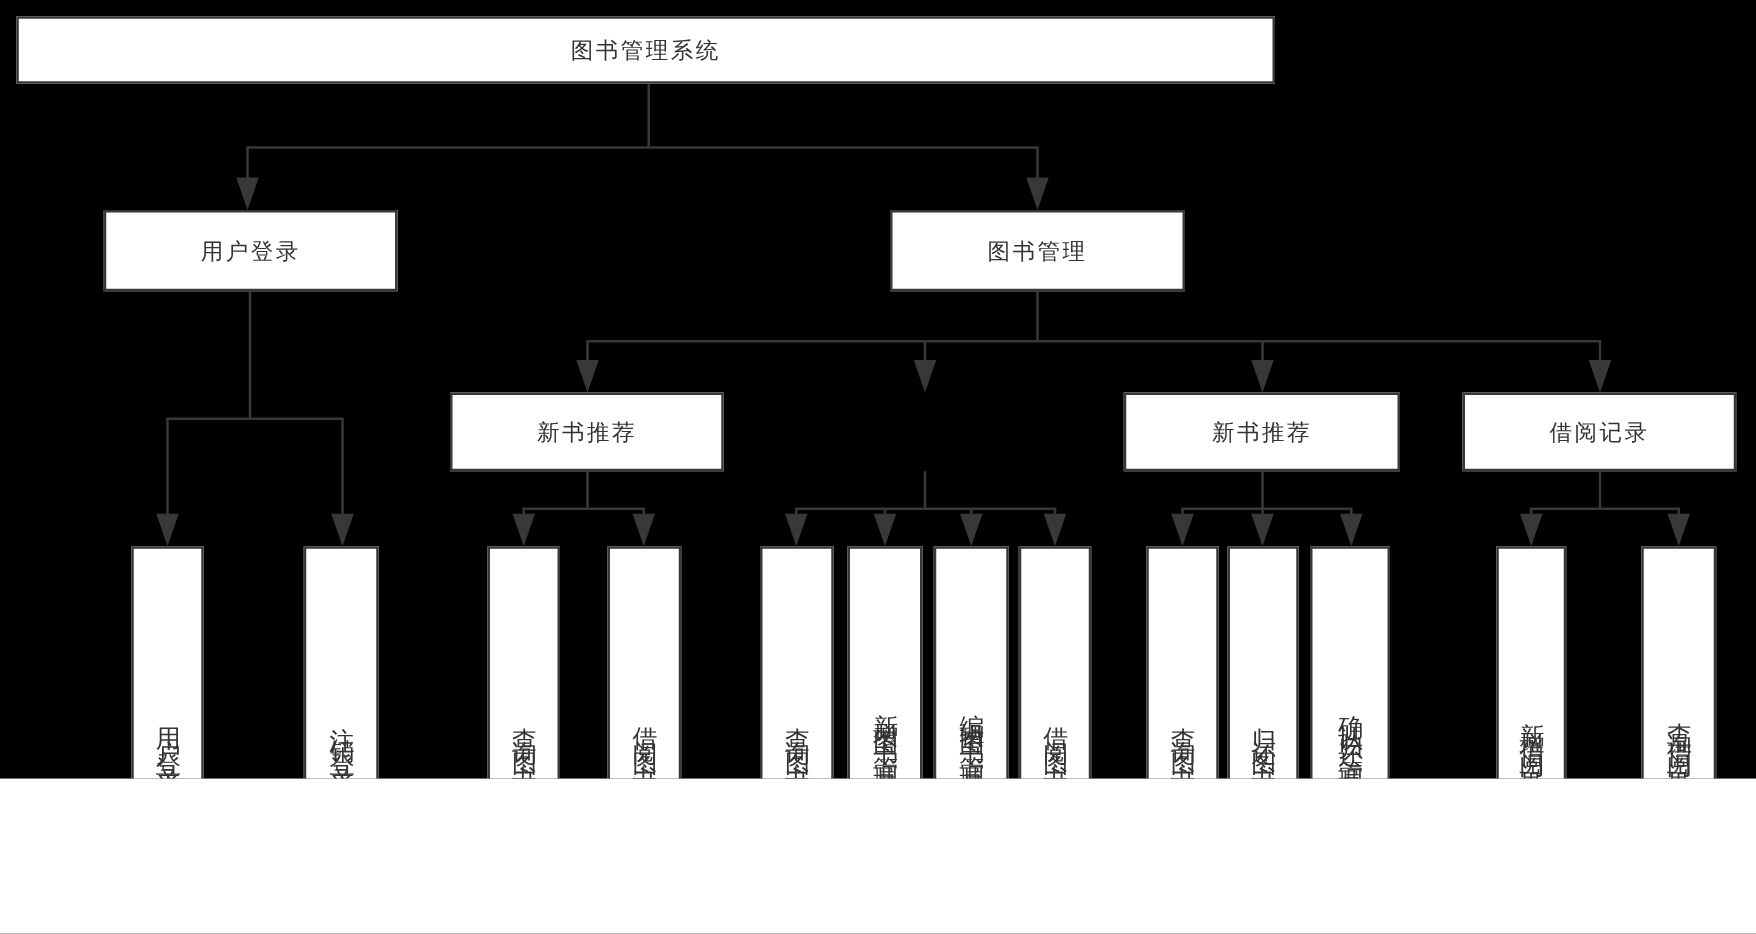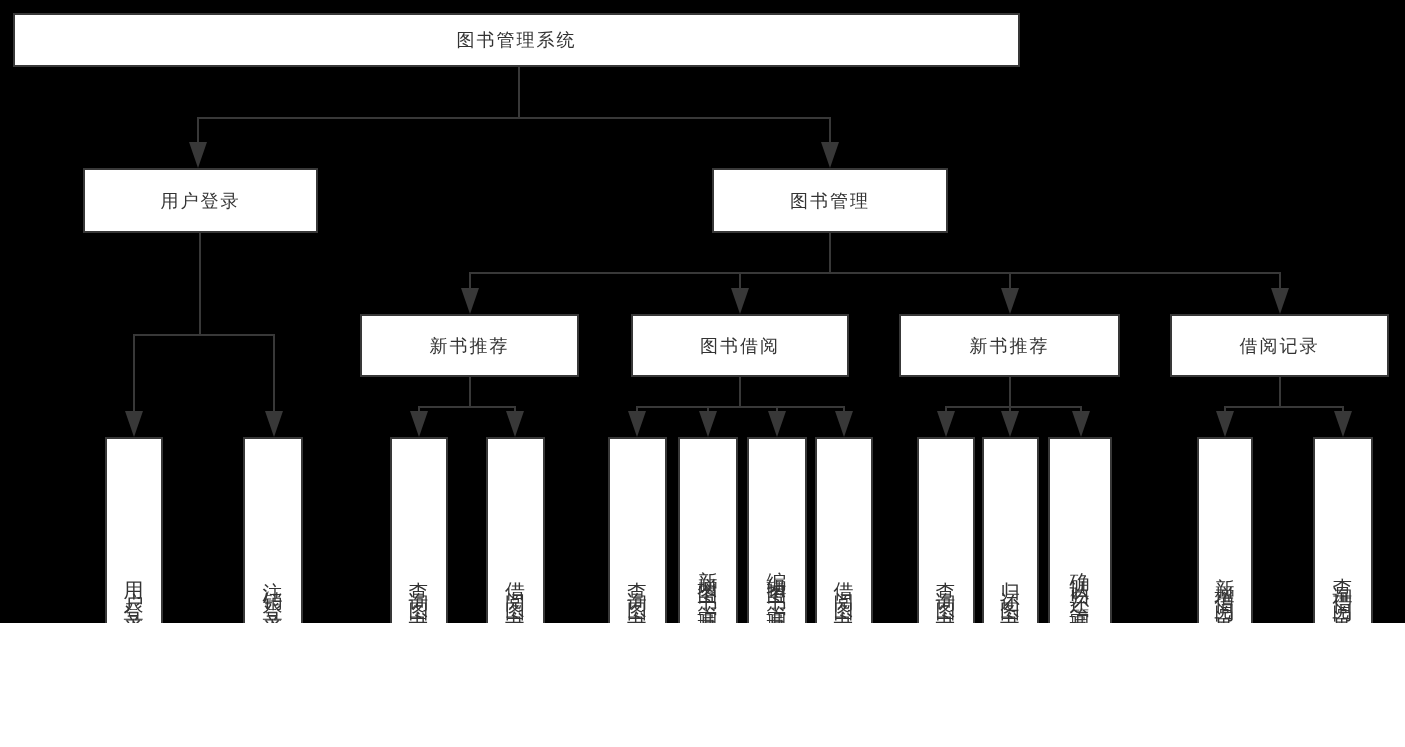--- a/index.html
+++ b/index.html
@@ -61,23 +61,20 @@
   </div>
 
   <div class="box" style="left:712px;top:168px;width:236px;height:65px">
     <span class="htext">图书管理</span>
   </div>
 
   <div class="box" style="left:360px;top:314px;width:219px;height:63px">
     <span class="htext">新书推荐</span>
   </div>
 
-  <div class="box" style="left:631px;top:314px;width:218px;height:63px">
-    <span class="htext">图书借阅</span>
-  </div>
 
   <div class="box" style="left:899px;top:314px;width:221px;height:63px">
     <span class="htext">新书推荐</span>
   </div>
 
   <div class="box" style="left:1170px;top:314px;width:219px;height:63px">
     <span class="htext">借阅记录</span>
   </div>
 
   <div class="vbox" style="left:105px;width:58px">

